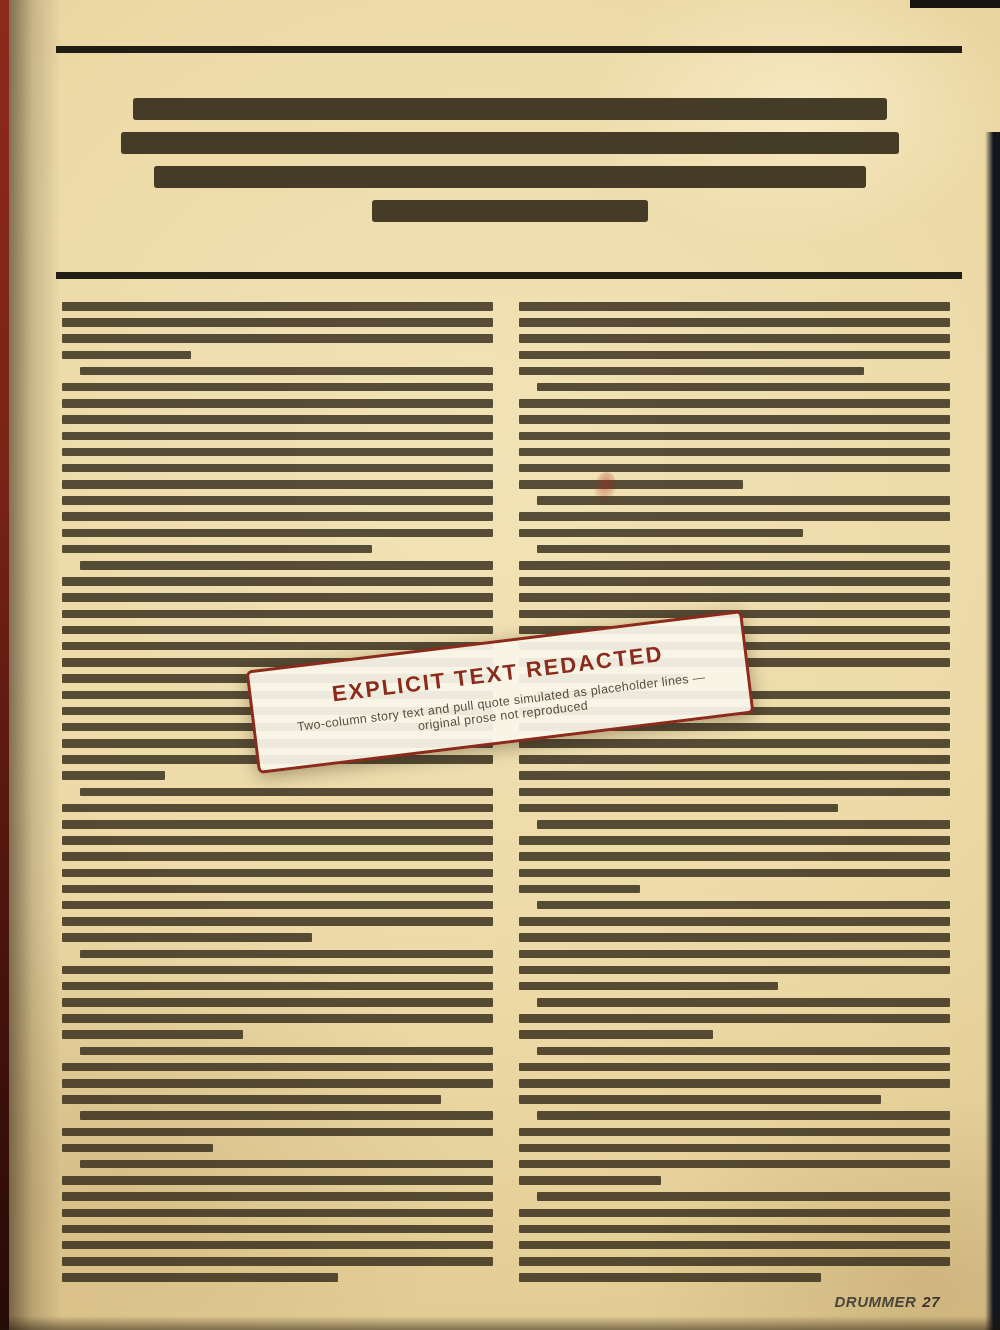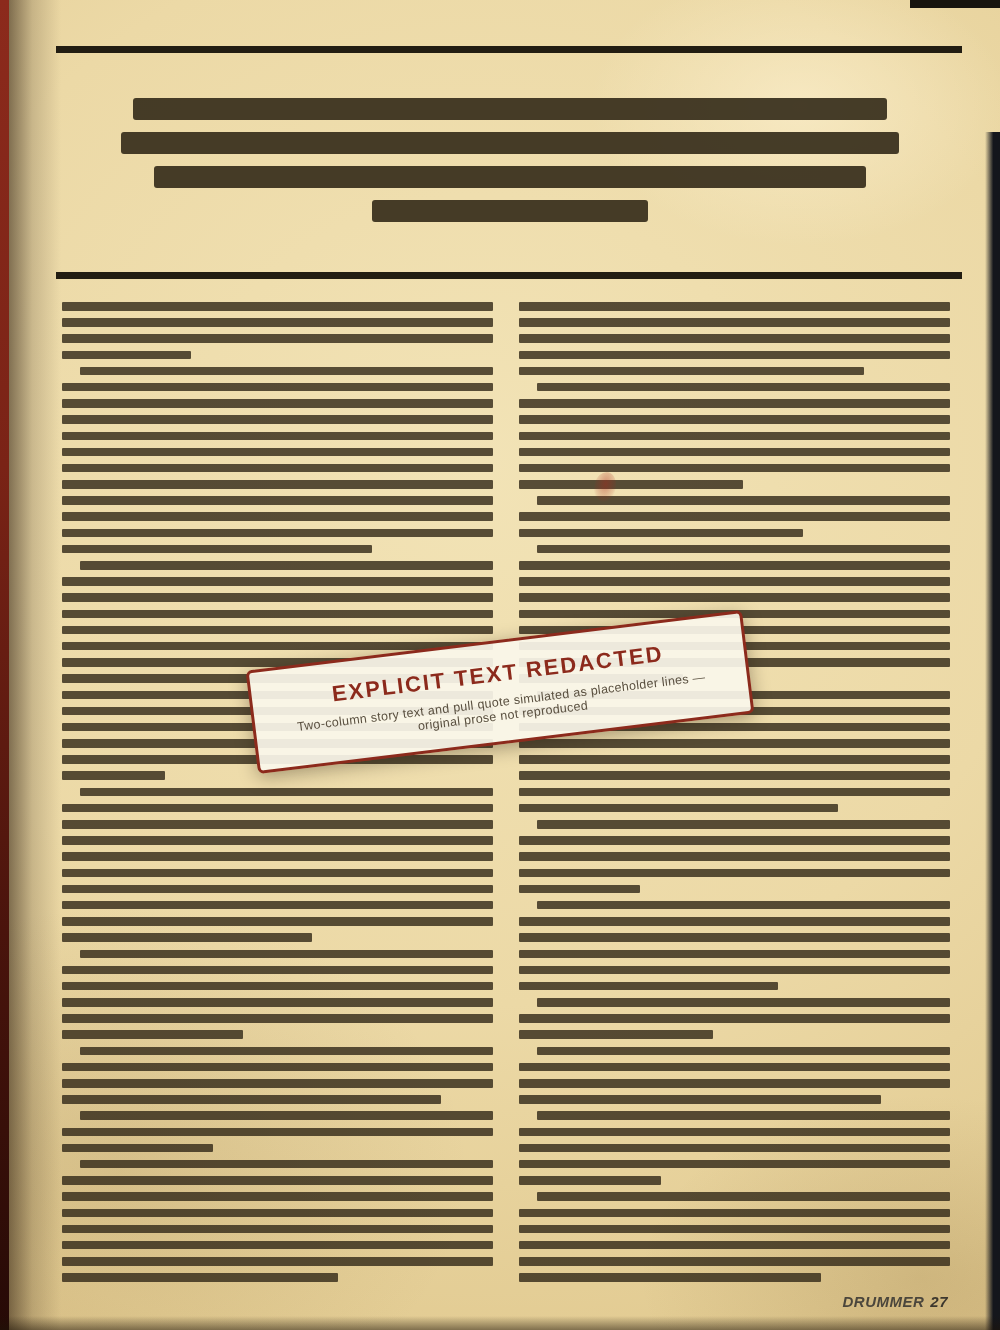--- a/index.html
+++ b/index.html
@@ -78,21 +78,21 @@
   
   .smudge {
     position:absolute; left:594px; top:472px; width:22px; height:30px;
     background:radial-gradient(ellipse at 50% 40%, rgba(170,40,28,.45), rgba(170,40,28,.12) 60%, transparent 75%);
     transform:rotate(12deg);
     border-radius:50%;
   }
 
   
   .footer {
-    position:absolute; right:52px; bottom:20px;
+    position:absolute; right:60px; bottom:20px;
     font-family:"Liberation Sans", sans-serif;
     font-style:italic; font-weight:bold;
     font-size:15px; letter-spacing:.5px; color:#4b463c;
   }
   .footer .pubnum { margin-left:6px; color:#3c372e; }
 
   
   .redaction-stamp {
     position:absolute; left:50%; top:52%;
     transform:translate(-50%,-50%) rotate(-7deg);

